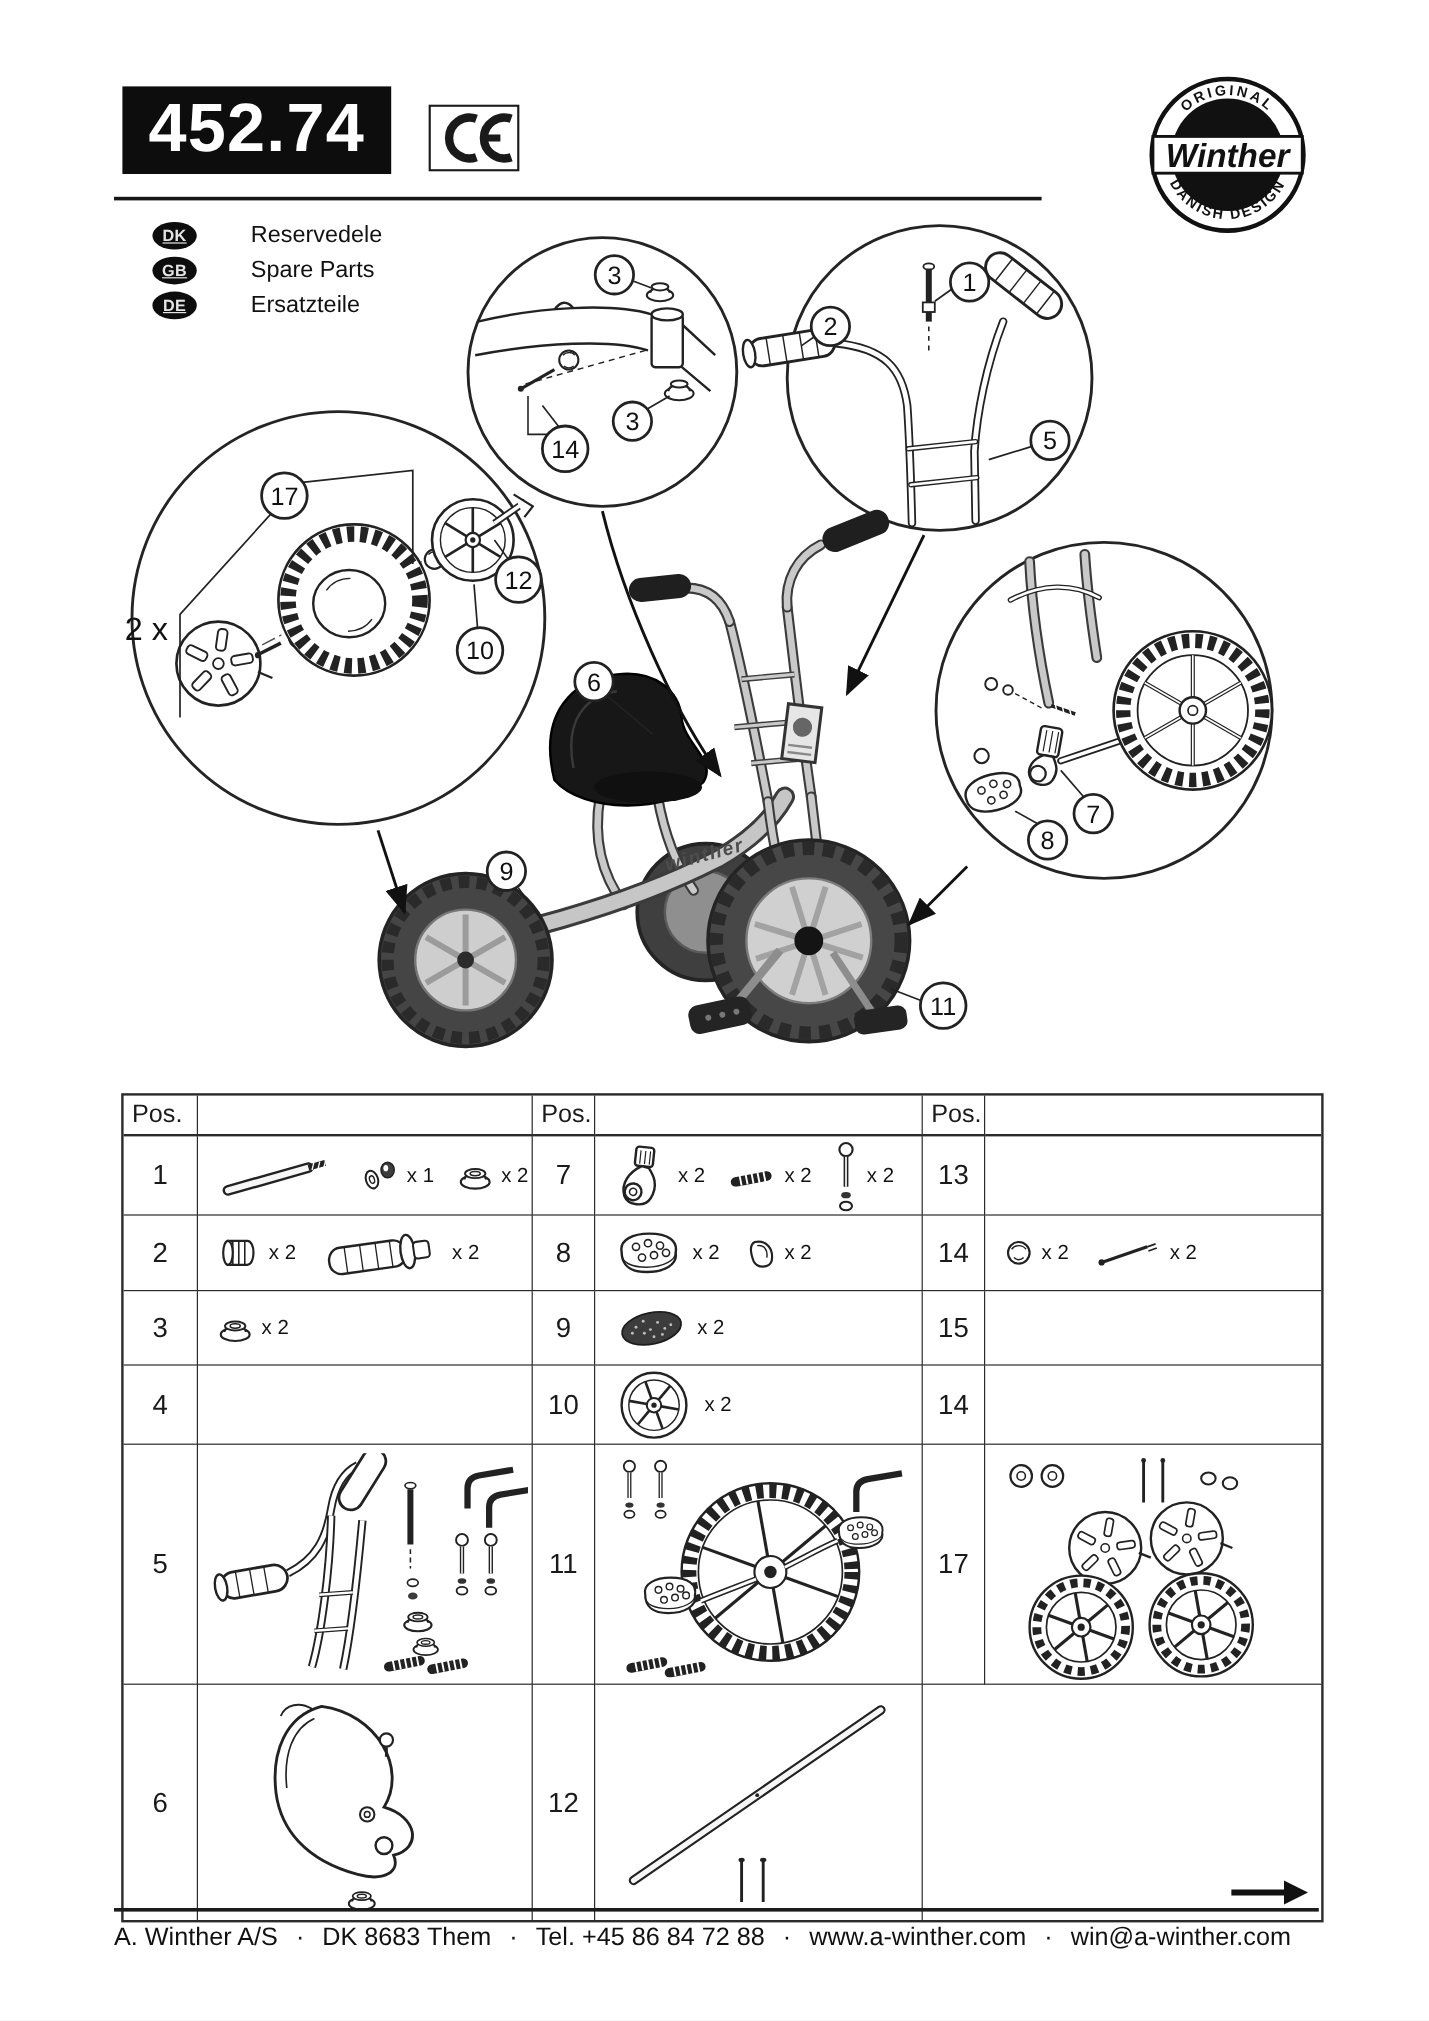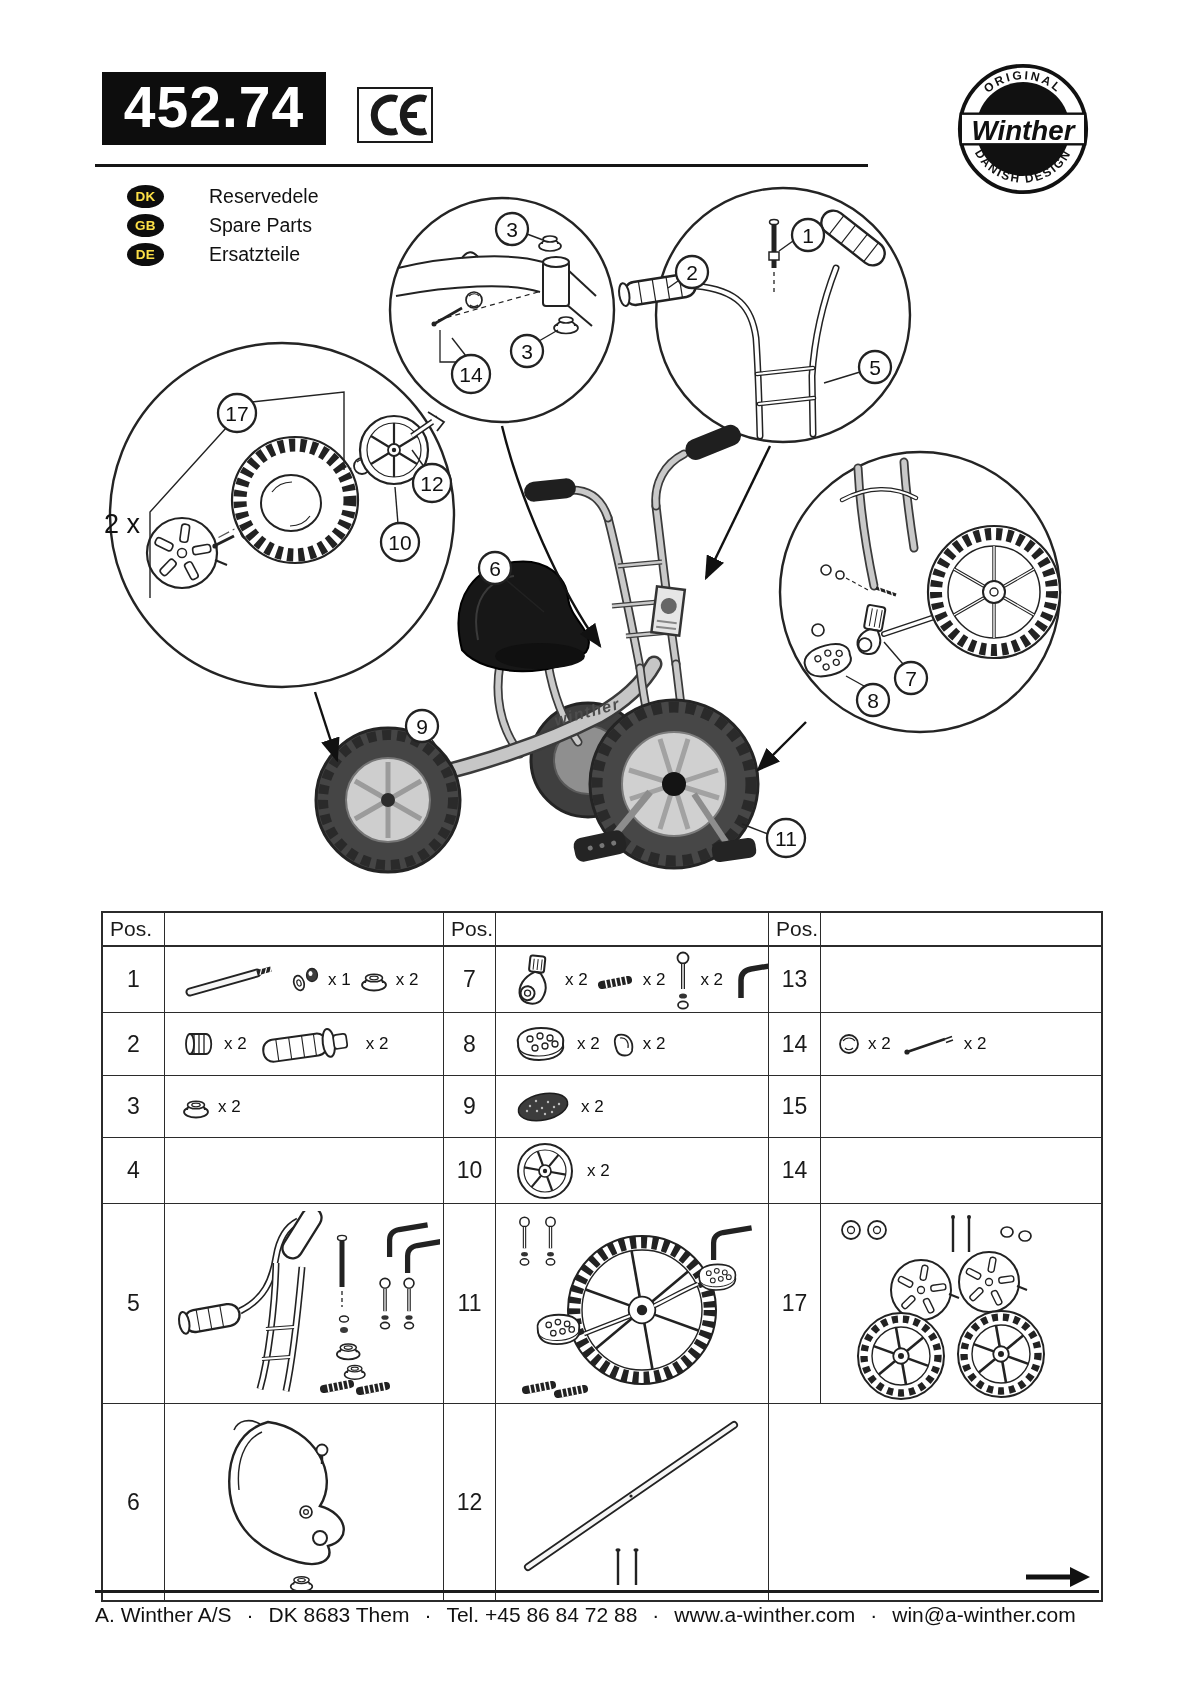--- a/index.html
+++ b/index.html
@@ -8,22 +8,22 @@
   .abs{position:absolute;}
   
   .model-box{left:102px;top:72px;width:224px;height:73px;background:#0d0d0d;color:#fff;
              display:flex;align-items:center;justify-content:center;}
   .model-box span{font-size:57px;font-weight:bold;letter-spacing:1px;transform:translateY(-2px);}
   .ce-box{left:357px;top:87px;}
   .header-rule{left:95px;top:164px;width:773px;height:3px;background:#161616;}
   .brand-logo{left:956px;top:62px;}
   .langs{left:127px;top:184px;display:flex;flex-direction:column;gap:5px;}
   .lang-row{display:flex;align-items:center;height:24px;}
-  .lang-badge{width:37px;height:23px;background:#0d0d0d;border-radius:50%;color:#fde047;
-              font-size:13.5px;font-weight:bold;display:flex;align-items:center;justify-content:center;letter-spacing:.3px;}
+  .lang-badge{width:37px;height:23px;background:#0d0d0d;border-radius:50%;color:#e5e5e5;
+              font-size:13.5px;font-weight:bold;display:flex;align-items:center;justify-content:center;letter-spacing:.3px;text-decoration:underline;}
   .lang-label{margin-left:45px;font-size:19.5px;color:#111;}
   
   #diagram{left:0;top:0;width:1191px;height:1684px;pointer-events:none;}
   .dcirc{fill:#fff;stroke:#242424;stroke-width:2.4;}
   .lo{fill:none;stroke:#222;stroke-width:7;stroke-linecap:round;}
   .li{fill:none;stroke:#fff;stroke-width:4;stroke-linecap:round;}
   .lo2{fill:none;stroke:#222;stroke-width:4.5;stroke-linecap:round;}
   .li2{fill:none;stroke:#fff;stroke-width:2.2;stroke-linecap:round;}
   .tube-o{fill:none;stroke:#3b3b3b;stroke-width:17;stroke-linecap:round;}
   .tube-i{fill:none;stroke:#c6c6c6;stroke-width:12;stroke-linecap:round;}
@@ -39,21 +39,21 @@
   #parts-table{left:101px;top:911px;display:grid;
      grid-template-columns:62px 279px 52px 273px 52px 280px;
      grid-template-rows:34px 66px 63px 62px 66px 200px 196px;
      border:2px solid #2b2b2b;background:#fff;}
   .cell{border-right:1.6px solid #2b2b2b;border-bottom:1.6px solid #2b2b2b;
         display:flex;align-items:center;overflow:hidden;}
   .cell.lastcol{border-right:none;}
   .cell.lastrow{border-bottom:none;}
   .cell.hdr{font-size:21px;padding-left:7px;border-bottom-width:2px;}
   .cell.posnum{justify-content:center;font-size:23px;}
-  .cell.items{padding-left:16px;gap:8px;}
+  .cell.items{padding-left:16px;gap:19px;}
   .cell.items.big{padding-left:4px;justify-content:center;}
   .part{display:flex;align-items:center;}
   .qty{font-size:17px;margin-left:7px;white-space:nowrap;color:#111;}
   
   .bottom-arrow{left:1026px;top:1566px;}
   .footer-rule{left:95px;top:1590px;width:1004px;height:2.5px;background:#1c1c1c;}
   .footer-contact{left:95px;top:1603px;font-size:21px;color:#111;white-space:nowrap;}
   .footer-contact .sep{padding:0 15px;}
   .footer-brand{right:103px;top:1593px;text-align:right;line-height:1;}
   .brand-word{font-size:43px;font-weight:bold;font-style:italic;letter-spacing:-2px;color:#141414;}

